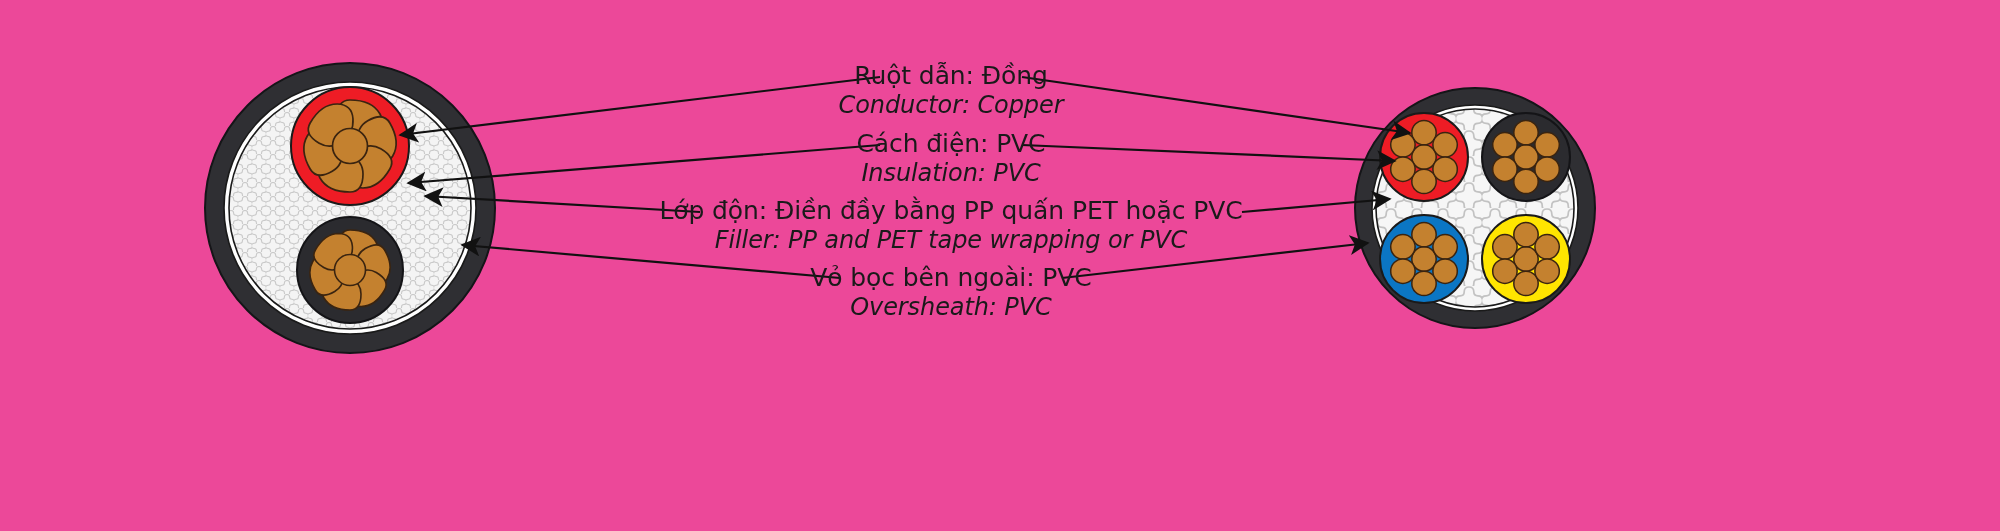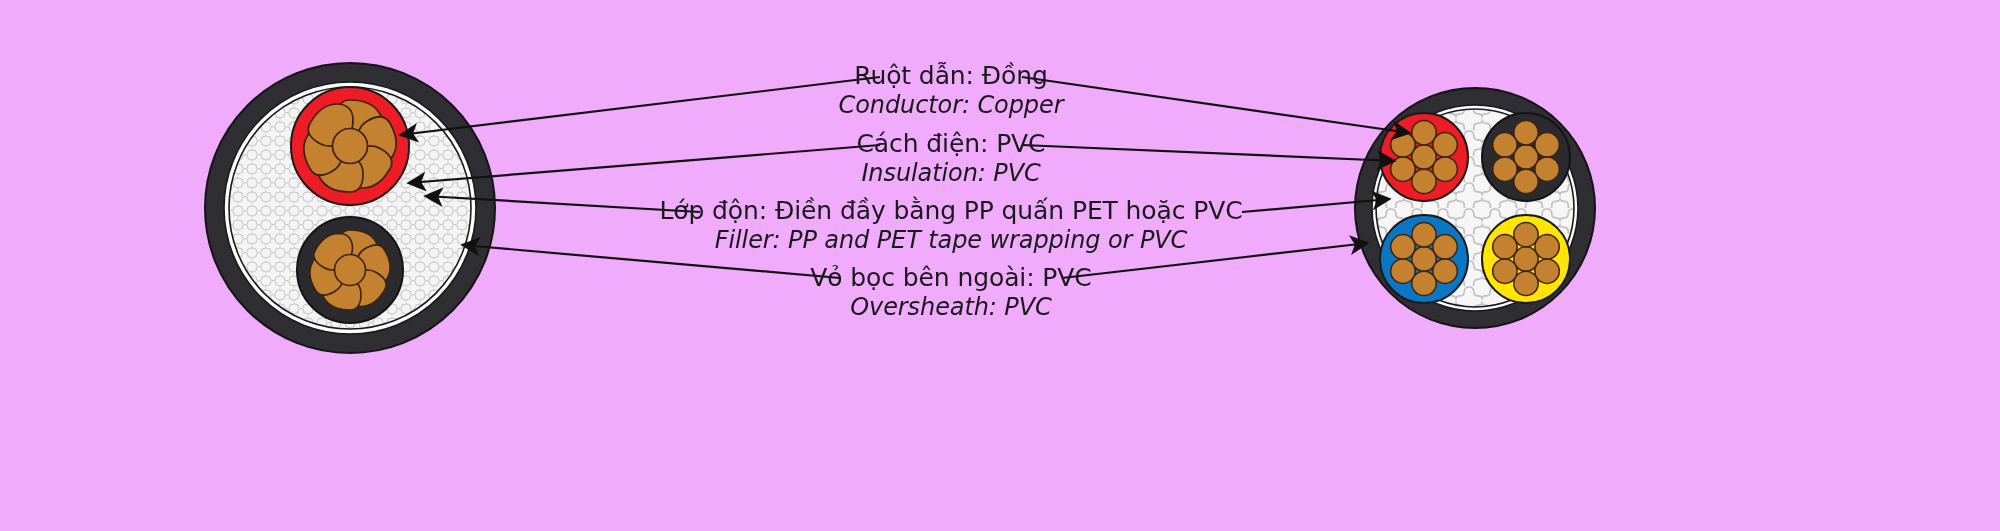--- a/index.html
+++ b/index.html
@@ -7,21 +7,21 @@
     padding: 0;
     background: #ffffff;
   }
   body {
     font-family: "DejaVu Sans", sans-serif;
   }
   #stage {
     position: relative;
     width: 2000px;
     height: 531px;
-    background: #f0abfc;
+    background: #ec4899;
     overflow: hidden;
   }
   #diagram-svg {
     position: absolute;
     left: 0;
     top: 0;
     width: 2000px;
     height: 531px;
     display: block;
   }

